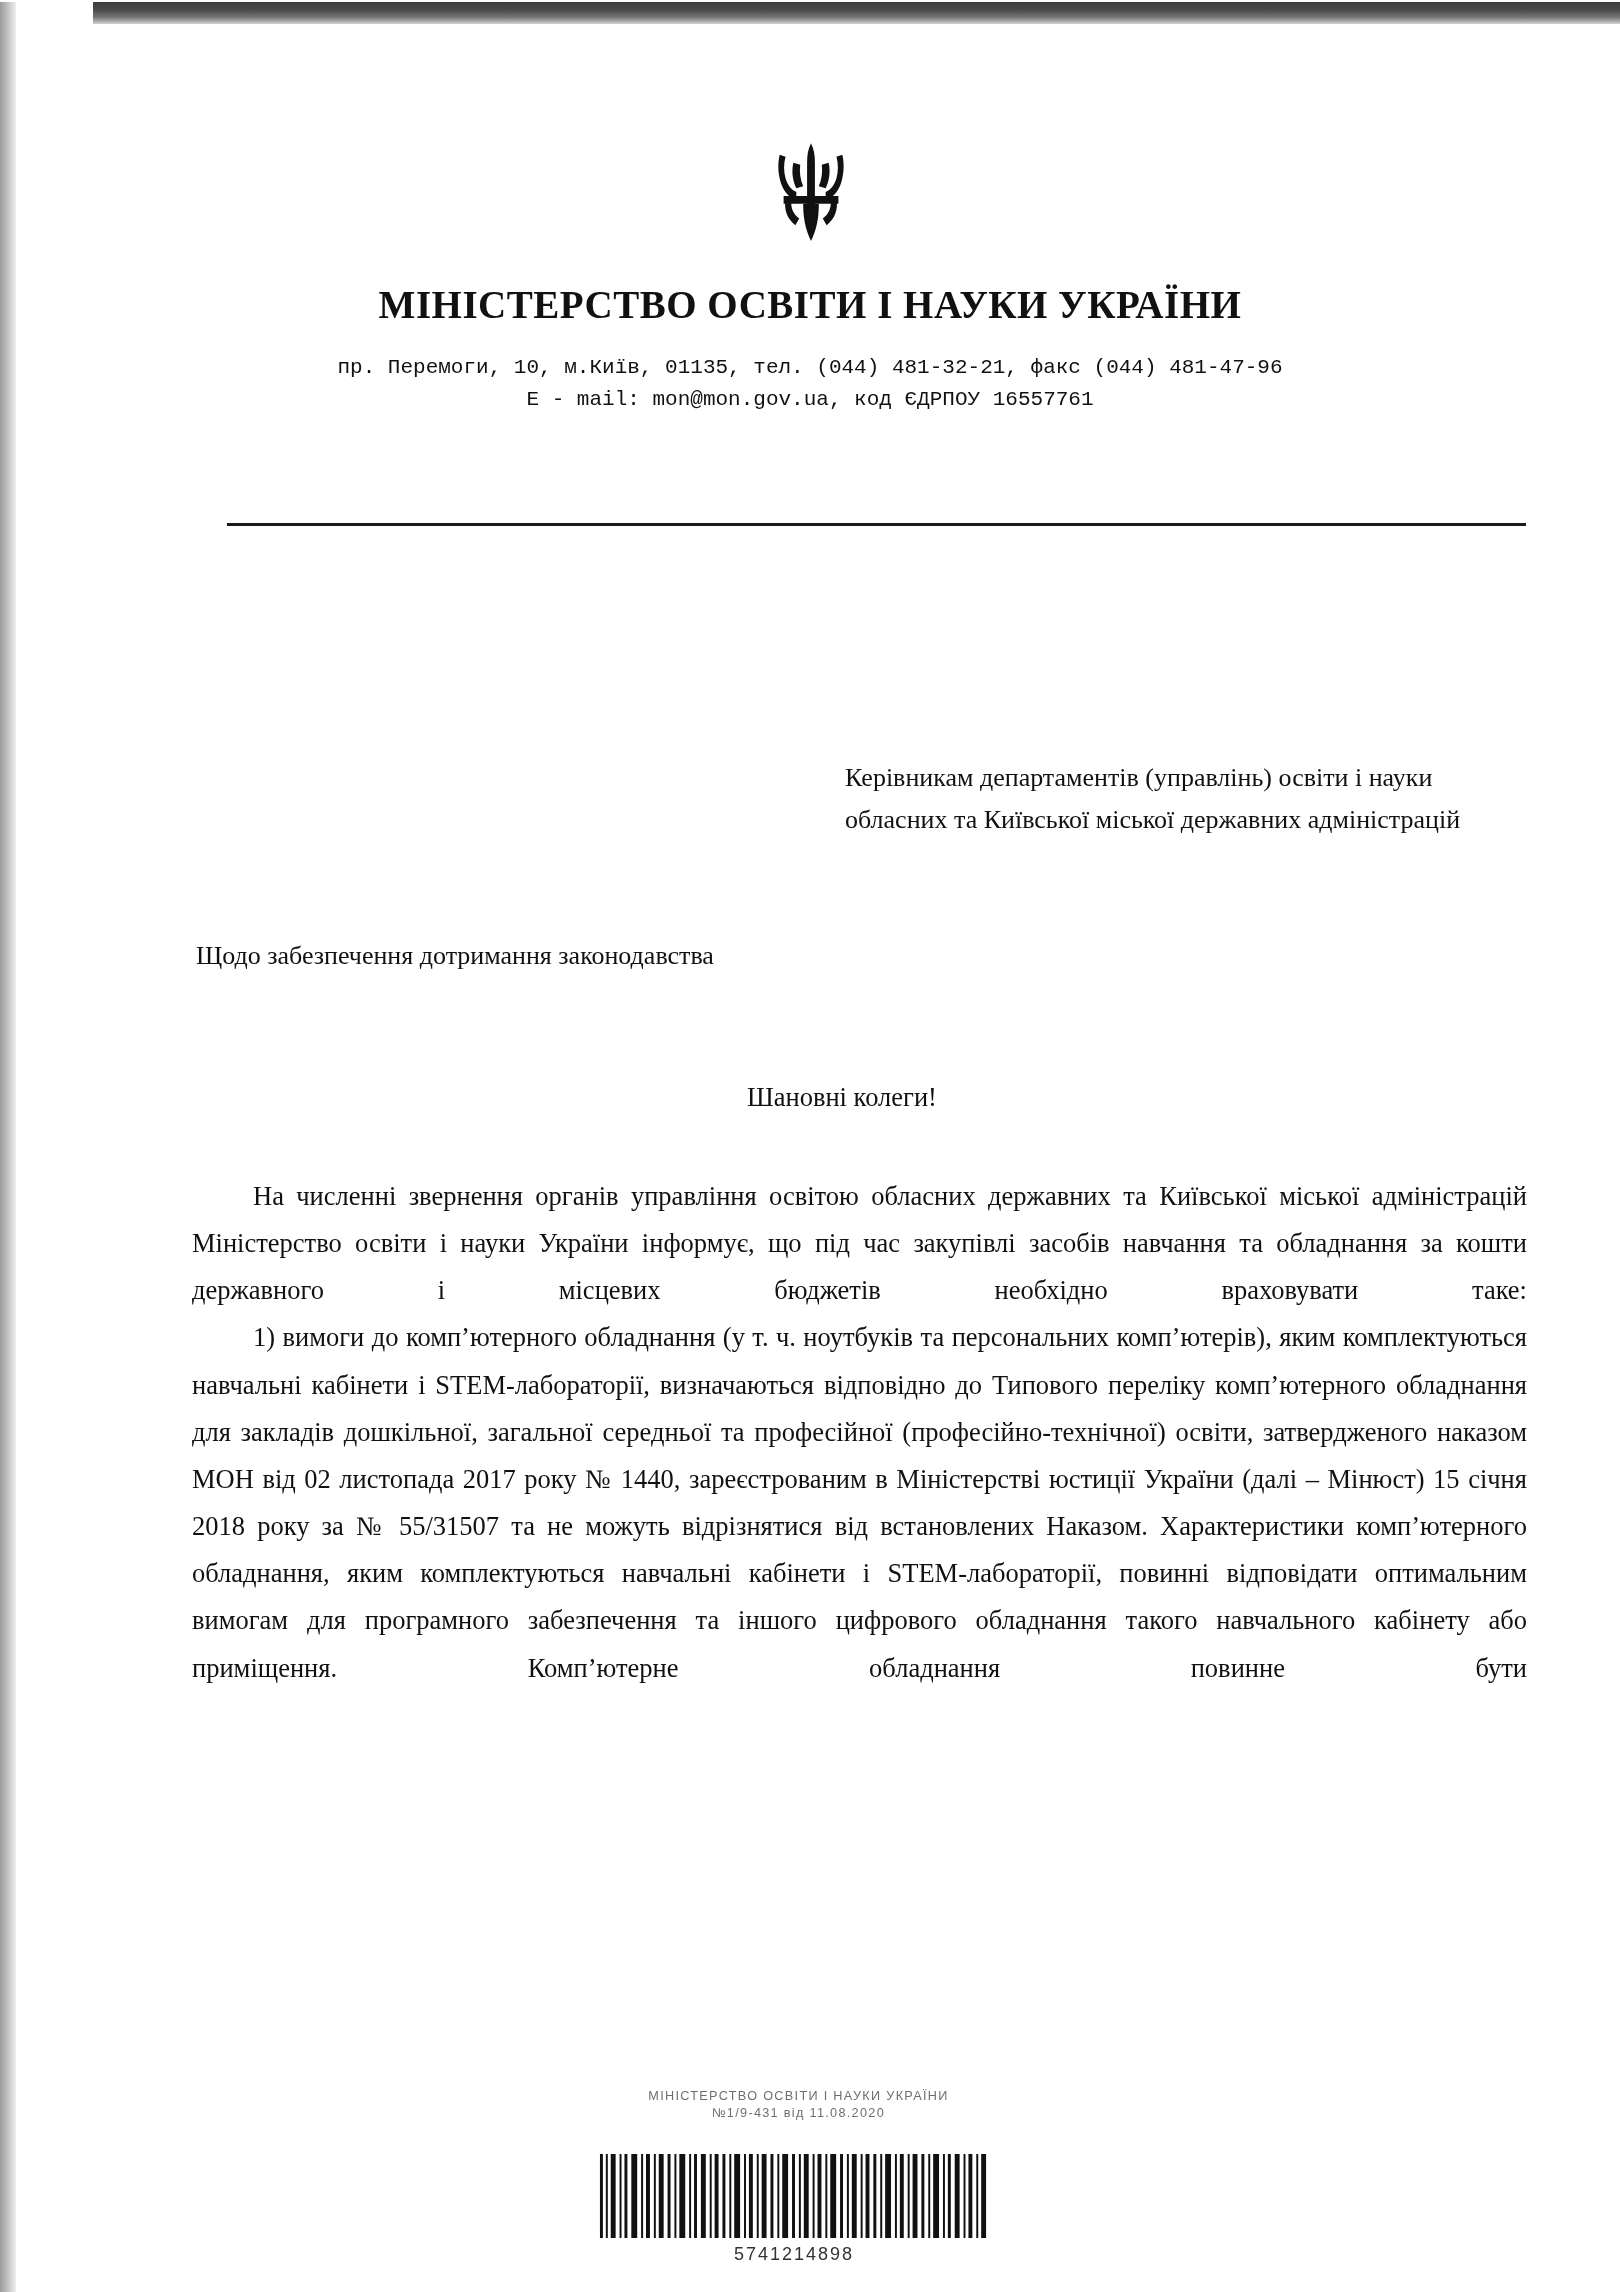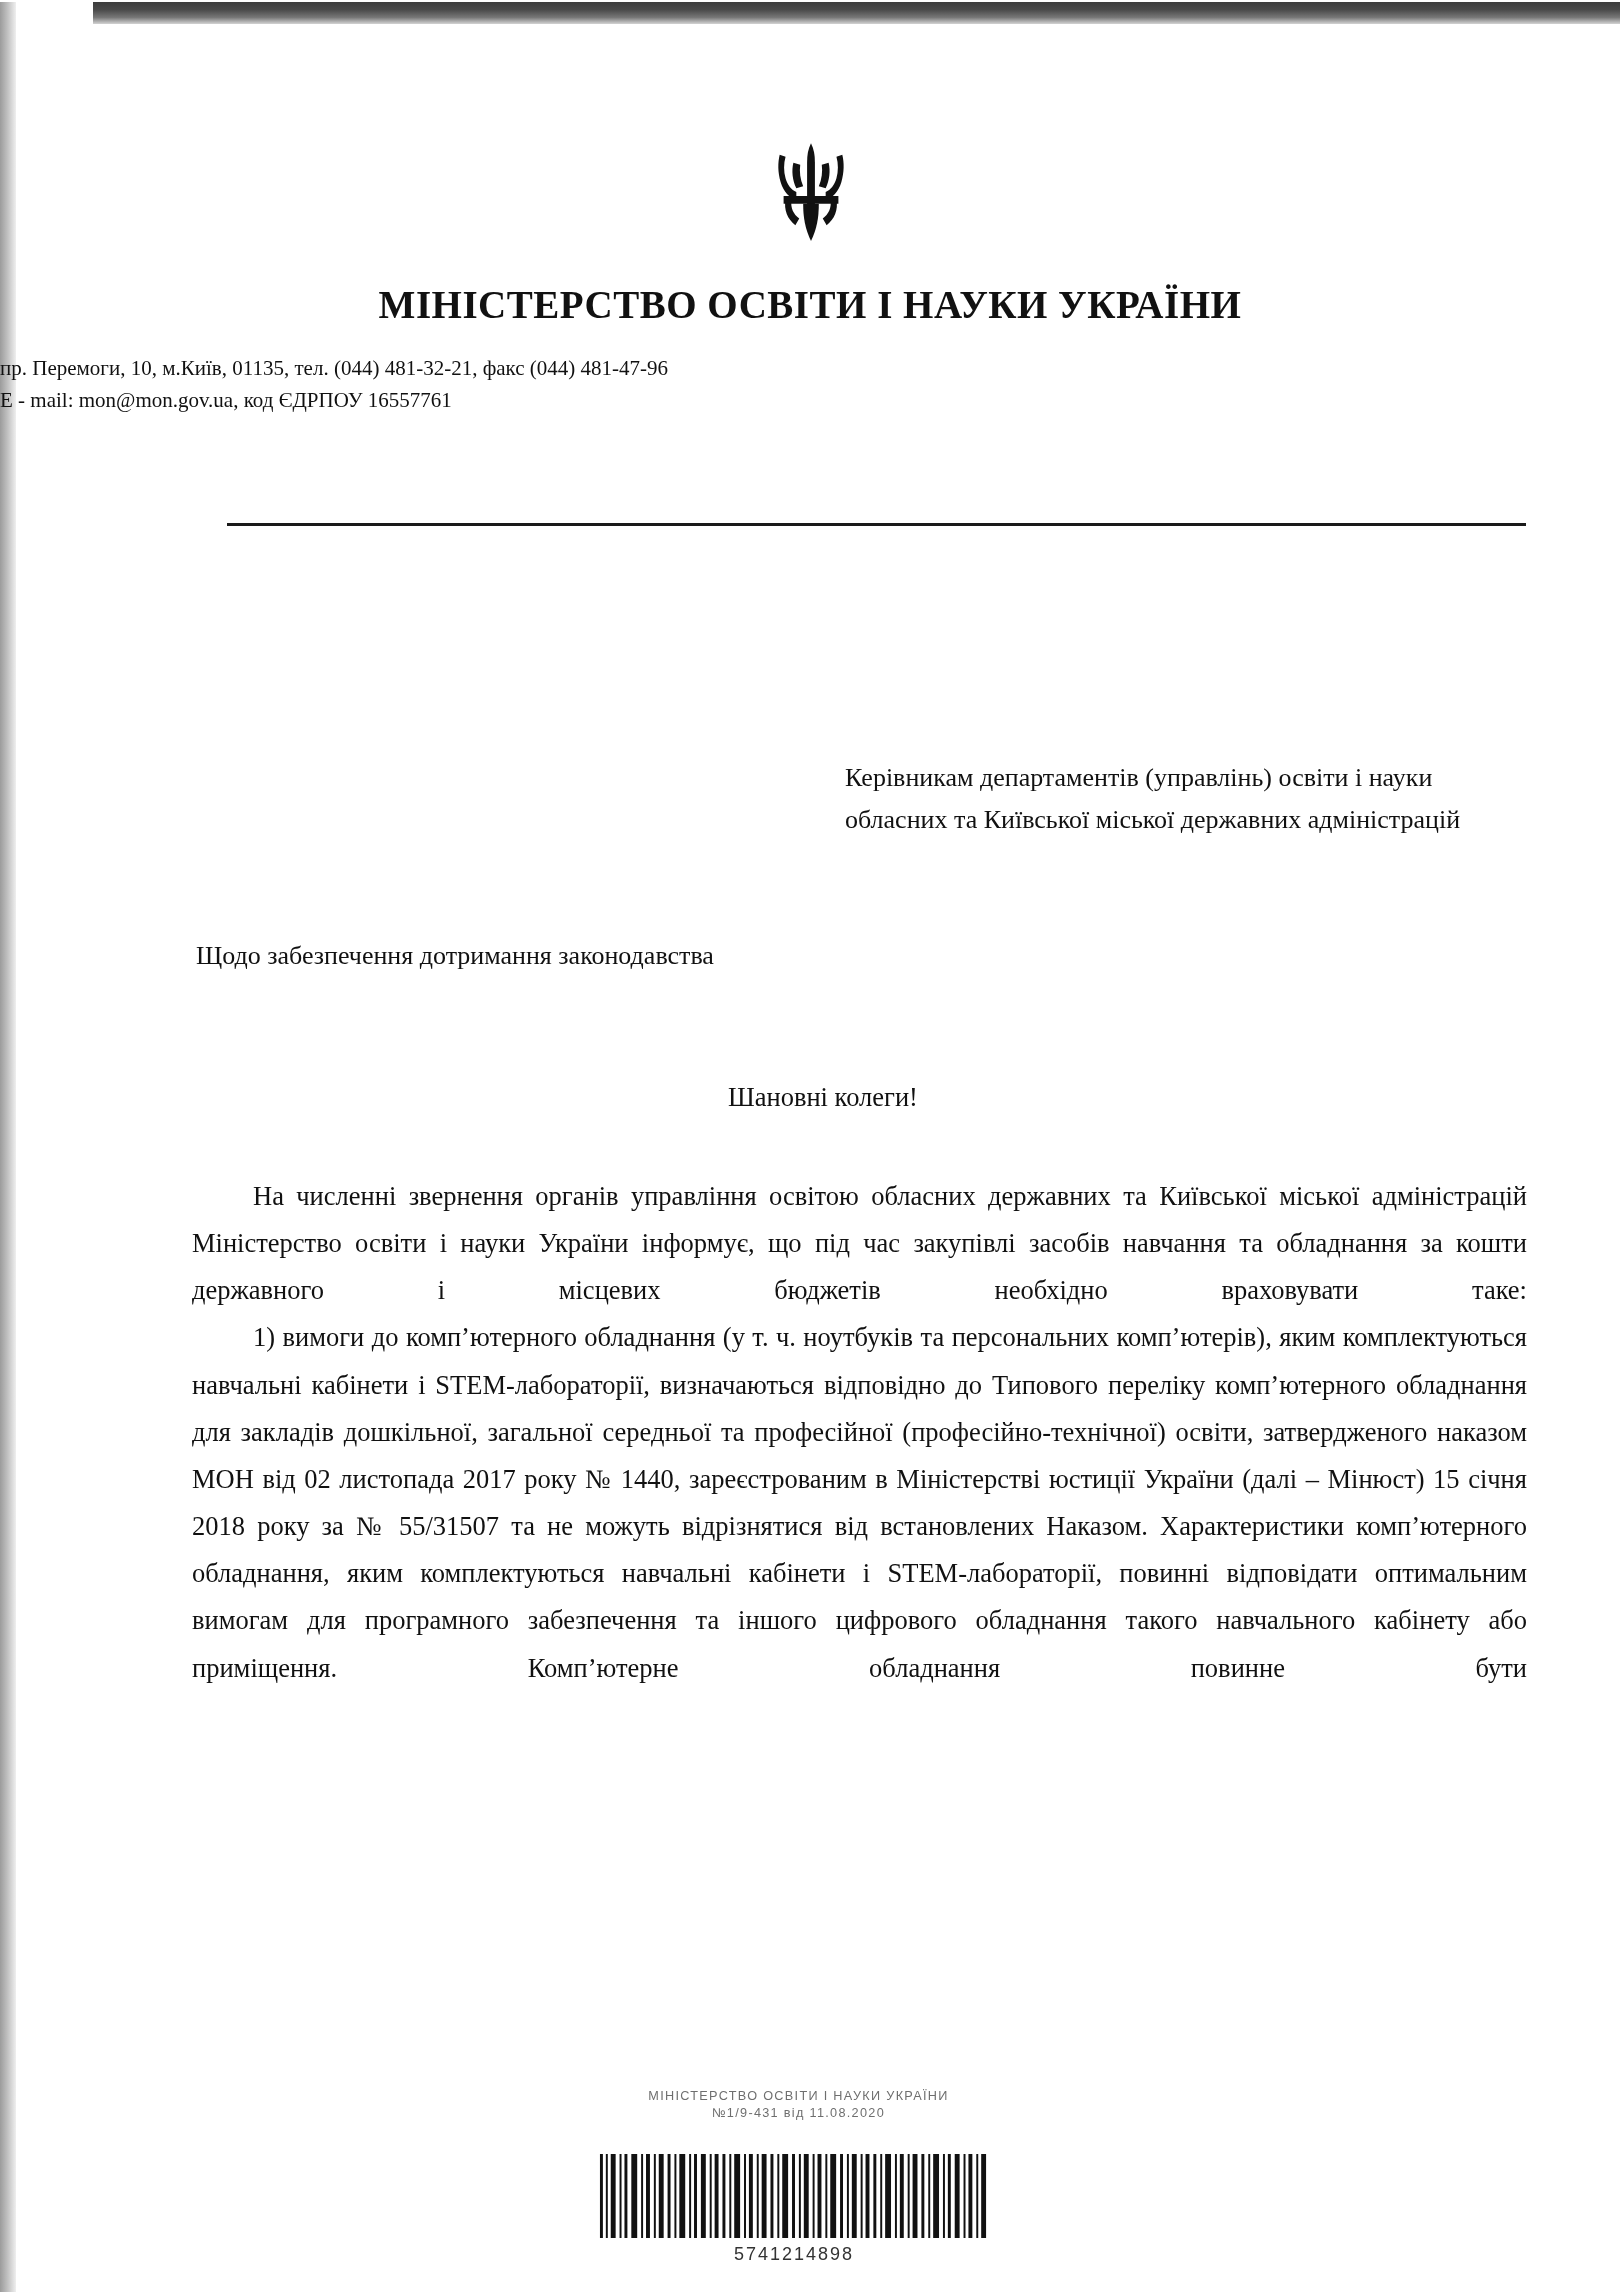--- a/index.html
+++ b/index.html
@@ -59,24 +59,25 @@
   .emblem svg { display: block; margin: 0 auto; }
   .ministry-title {
     text-align: center;
     font-size: 39px;
     font-weight: bold;
     letter-spacing: 0.5px;
     margin-top: 33px;
     font-family: "Liberation Serif", serif;
   }
   .contact-line {
+    text-align: center;
     font-size: 21px;
     margin-top: 25.5px;
     line-height: 1.45;
-    font-family: Liberation Serif, serif;
+    font-family: Liberation Mono, monospace;
   }
   .contact-line.second { margin-top: 2px; }
   .header-rule {
     position: absolute;
     left: 227px;
     top: 521px;
     width: 1299px;
     height: 2.9px;
     background: #1a1a1a;
   }
@@ -96,21 +97,21 @@
     left: 196px;
     top: 933px;
     width: 588px;
     font-size: 26px;
     line-height: 1.62;
     font-family: "Liberation Serif", serif;
   }
   
   .salutation {
     position: absolute;
-    left: 728px;
+    left: 747px;
     top: 1080px;
     font-size: 26.5px;
     font-family: "Liberation Serif", serif;
   }
   
   .body-text {
     position: absolute;
     left: 192px;
     top: 1171px;
     width: 1335px;

